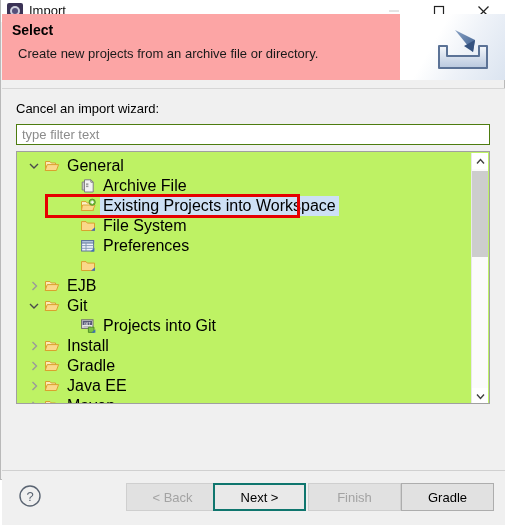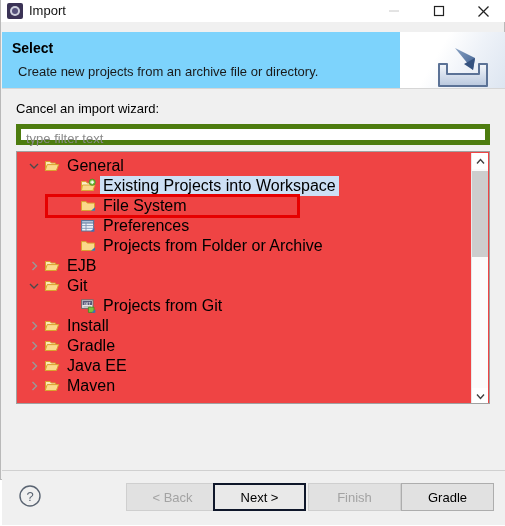--- a/index.html
+++ b/index.html
@@ -59,23 +59,23 @@
     width: 45px; height: 22px;
     display: flex; align-items: center; justify-content: center;
   }
   .wbtn svg { display:block; }
   #btn-min  { right: 90px; }
   #btn-max  { right: 45px; }
   #btn-close{ right: 0px; }
 
   
   #header {
-    position: absolute; left: 1px; top: 32px;
+    position: absolute; left: 1px; top: 14px;
     width: 503px; height: 66px;
-    background: #7dd3fc;
+    background: #fca5a5;
     overflow: hidden;
   }
   #header-title {
     position: absolute; left: 10px; top: 8px;
     font-size: 14px; font-weight: bold; color: #000000;
   }
   #header-desc {
     position: absolute; left: 16px; top: 32px;
     font-size: 13px; color: #1a1a1a; text-align: right;
   }
@@ -101,38 +101,38 @@
     background: #f0f0f0;
   }
   #prompt {
     position: absolute; left: 14px; top: 12px;
     font-size: 13px; color: #000000;
   }
   #filter-box {
     position: absolute; left: 14px; top: 35px;
     width: 474px; height: 21px;
     background: #ffffff;
-    border: 5px solid #4d7c0f;
+    border: 1px solid #4d7c0f;
     box-sizing: border-box;
   }
   #filter-input {
     position: absolute; left: 5px; top: 0px;
     line-height: 19px;
     font-size: 13px; color: #8b8b8b;
     font-family: "Liberation Sans", sans-serif;
     background: transparent; border: 0; outline: none;
     width: 440px; height: 19px;
     padding: 0;
   }
   #filter-input::placeholder { color: #8b8b8b; opacity: 1; }
 
   #tree-frame {
     position: absolute; left: 14px; top: 62px;
     width: 474px; height: 253px;
-    background: #ef4444;
+    background: #bef264;
     border: 1px solid #a0a0a0;
     box-sizing: border-box;
     overflow: hidden;
   }
   #tree-list {
     position: absolute; left: 0; top: 4px;
     width: 455px;
   }
   .row {
     position: relative;
@@ -213,21 +213,21 @@
     color: #a3a3a3;
     user-select: none;
   }
   .btn.enabled {
     background: #e1e1e1;
     border: 1px solid #adadad;
     color: #000000;
   }
   .btn.focused {
     background: #e9e9e9;
-    border: 2px solid #0f172a;
+    border: 2px solid #0f766e;
     color: #000000;
   }
   #btn-back   { left: 124px; }
   #btn-next   { left: 211px; }
   #btn-finish { left: 306px; }
   #btn-cancel { left: 399px; }
 
   
   #annot {
     position: absolute;
@@ -305,20 +305,33 @@
               </svg>
             </span>
             <span class="ic">
               <svg width="16" height="16" viewBox="0 0 16 16">
                 <path d="M1.5,12.5 L1.5,3.5 L6,3.5 L7.3,5 L11.5,5 L11.5,6.6" fill="#fde9b8" stroke="#d9a22e" stroke-width="1"></path>
                 <path d="M3.2,6.6 L14.6,6.6 L12.4,12.5 L1.2,12.5 Z" fill="#fbd88a" stroke="#d9a22e" stroke-width="1" stroke-linejoin="round"></path>
               </svg>
             </span>
             <span class="lblwrap">General</span>
           </div>
+          <div class="row lvl1">
+            <span class="twisty"></span>
+            <span class="ic">
+              <svg width="16" height="16" viewBox="0 0 16 16">
+                <path d="M4.5,1.8 L11,1.8 L13.2,4.1 L13.2,14 L4.5,14 Z" fill="#f3f3f3" stroke="#7d7d7d" stroke-width="1" stroke-linejoin="round"></path>
+                <path d="M10.9,1.8 L10.9,4.2 L13.2,4.2" fill="none" stroke="#7d7d7d" stroke-width="1"></path>
+                <rect x="6" y="5.4" width="2.4" height="1.5" fill="#9a9a9a"></rect>
+                <rect x="6" y="7.6" width="2.4" height="1.5" fill="#9a9a9a"></rect>
+                <path d="M2.2,4 L4.4,4 L4.4,12 L2.2,12 Z" fill="#cfcfcf" stroke="#7d7d7d" stroke-width="0.9"></path>
+              </svg>
+            </span>
+            <span class="lblwrap">Archive File</span>
+          </div>
           <div class="row lvl1 selected">
             <span class="twisty"></span>
             <span class="ic">
               <svg width="16" height="16" viewBox="0 0 16 16">
                 <path d="M1.5,12.5 L1.5,3.6 L6,3.6 L7.3,5.1 L13.5,5.1 L13.5,12.5 Z" fill="#fdf0c9" stroke="#d9a22e" stroke-width="1" stroke-linejoin="round"></path>
                 <path d="M2.6,7 L15,7 L12.8,12.5 L1.4,12.5 Z" fill="#fbd88a" stroke="#d9a22e" stroke-width="0.9" stroke-linejoin="round"></path>
                 <circle cx="12.2" cy="4.2" r="3.1" fill="#7cc242" stroke="#4c8a22" stroke-width="0.8"></circle>
                 <path d="M12.2,2.4 L12.2,6.0 M10.4,4.2 L14.0,4.2" stroke="#ffffff" stroke-width="1.2"></path>
               </svg>
             </span>
@@ -349,21 +362,20 @@
             <span class="lblwrap">Preferences</span>
           </div>
           <div class="row lvl1">
             <span class="twisty"></span>
             <span class="ic">
               <svg width="16" height="16" viewBox="0 0 16 16">
                 <path d="M1.5,12.5 L1.5,3.6 L6,3.6 L7.3,5.1 L14.5,5.1 L14.5,12.5 Z" fill="#fbd88a" stroke="#d9a22e" stroke-width="1" stroke-linejoin="round"></path>
                 <path d="M11,12.8 L15,12.8 L15,9.2 Z" fill="#3f6fb5"></path>
               </svg>
             </span>
-            <span class="lblwrap">Projects from Folder or Archive</span>
           </div>
           <div class="row lvl0">
             <span class="twisty">
               <svg width="8" height="10" viewBox="0 0 8 10">
                 <polyline points="2.5,1 6.5,5 2.5,9" fill="none" stroke="#9a9a9a" stroke-width="1.4"></polyline>
               </svg>
             </span>
             <span class="ic">
               <svg width="16" height="16" viewBox="0 0 16 16">
                 <path d="M1.5,12.5 L1.5,3.5 L6,3.5 L7.3,5 L11.5,5 L11.5,6.6" fill="#fde9b8" stroke="#d9a22e" stroke-width="1"></path>
@@ -391,21 +403,21 @@
             <span class="ic">
               <svg width="16" height="16" viewBox="0 0 16 16">
                 <rect x="1.6" y="1.8" width="11.4" height="8.6" fill="#e8e8e8" stroke="#6a6a6a" stroke-width="1"></rect>
                 <rect x="2.6" y="2.8" width="9.4" height="4.2" fill="#5a5a78"></rect>
                 <text x="7.3" y="6.5" text-anchor="middle" font-family="Liberation Sans, sans-serif" font-size="4.1" fill="#ffffff">GIT</text>
                 <rect x="3.4" y="8.2" width="7.6" height="1.3" fill="#b4b4b4"></rect>
                 <path d="M8.4,14.4 L14,14.4 L14,9.2 L8.4,9.2 Z" fill="#7cc242" stroke="#4c8a22" stroke-width="0.9"></path>
                 <path d="M11.4,14.8 L15.4,14.8 L15.4,11.2 Z" fill="#3f6fb5"></path>
               </svg>
             </span>
-            <span class="lblwrap">Projects from Git</span>
+            <span class="lblwrap">Projects into Git</span>
           </div>
           <div class="row lvl0">
             <span class="twisty">
               <svg width="8" height="10" viewBox="0 0 8 10">
                 <polyline points="2.5,1 6.5,5 2.5,9" fill="none" stroke="#9a9a9a" stroke-width="1.4"></polyline>
               </svg>
             </span>
             <span class="ic">
               <svg width="16" height="16" viewBox="0 0 16 16">
                 <path d="M1.5,12.5 L1.5,3.5 L6,3.5 L7.3,5 L11.5,5 L11.5,6.6" fill="#fde9b8" stroke="#d9a22e" stroke-width="1"></path>

